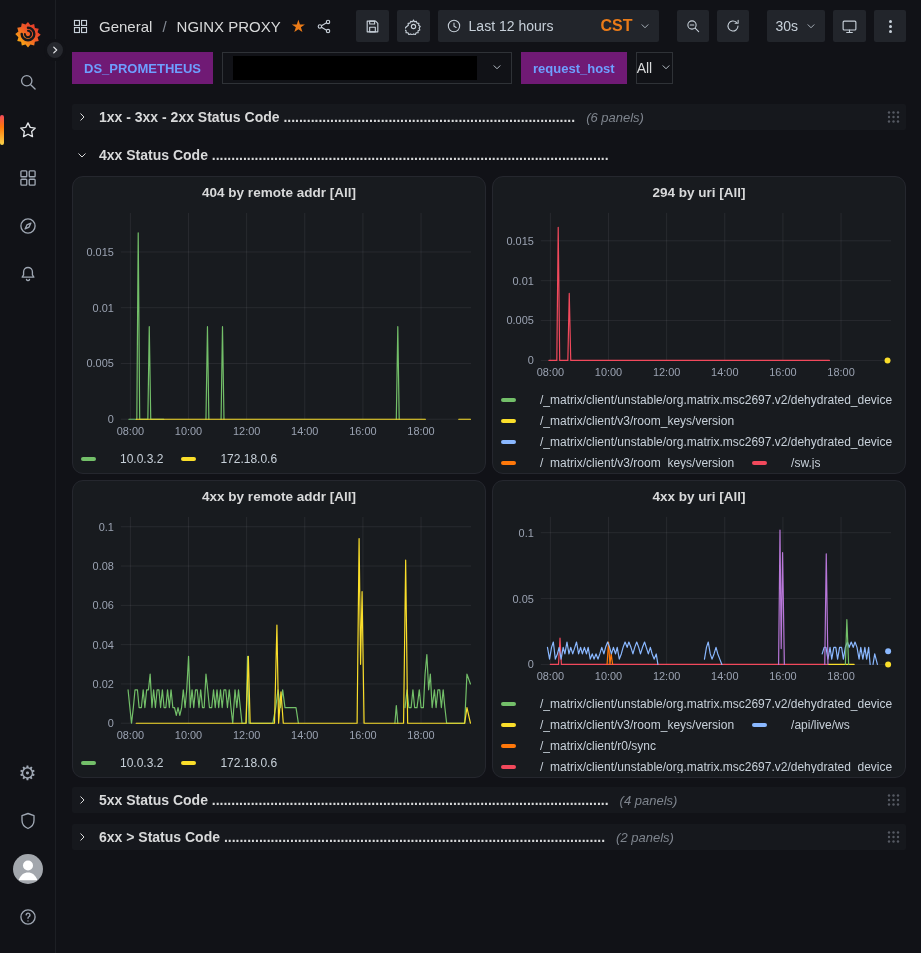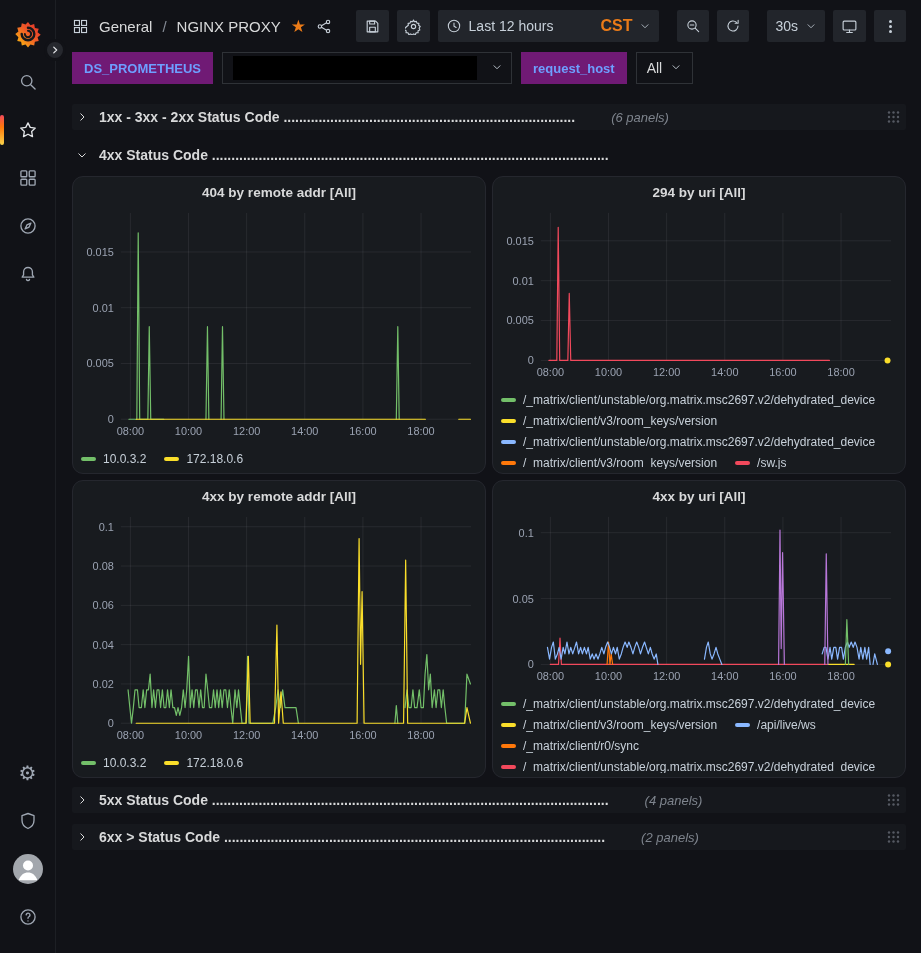--- a/index.html
+++ b/index.html
@@ -49,48 +49,48 @@
 
   
   .varsrow { display:flex; align-items:center; gap:9px; padding:2px 16px 10px; }
   .chip { height:32px; display:flex; align-items:center; padding:0 12px; background:#701a75;
           color:#6e9fff; font-size:13px; font-weight:700; cursor:default; }
   .var-dd { height:32px; width:290px; border:1px solid #2f3237; display:flex; align-items:center;
           padding:0 8px 0 10px; cursor:pointer; background:#111217; }
   .redacted { flex:1; height:24px; background:#000; margin-right:14px; }
   .caret svg { stroke:#c7d0d9; fill:none; stroke-width:1.8; stroke-linecap:round; stroke-linejoin:round; }
   .all-dd { height:32px; border:1px solid #2f3237; display:flex; align-items:center; gap:8px;
-          padding:0 10px; color:#d8d9da; font-size:14px; cursor:pointer; }
+          padding:0 0; color:#d8d9da; font-size:14px; cursor:pointer; }
 
   
   .dash { flex:1; padding:0 15px 0 16px; overflow:hidden; }
   .rowhdr { height:26px; display:flex; align-items:center; gap:11px; position:relative;
             padding:0 4px; cursor:pointer; }
   .rowhdr.collapsed { background:#16181d; border-radius:2px; }
   .rowhdr svg.chev { stroke:#d8d9da; fill:none; stroke-width:2; flex:none; }
   .rowhdr.expanded svg.chev { transform:rotate(90deg); }
   .rowtitle { font-weight:700; font-size:14px; color:#d8d9da; white-space:nowrap; overflow:hidden; }
-  .rowcount { font-style:italic; color:#7e848d; font-size:13px; margin-left:25px; white-space:nowrap; }
+  .rowcount { font-style:italic; color:#7e848d; font-size:13px; margin-left:0; white-space:nowrap; }
   .draghandle { position:absolute; right:6px; top:6px; cursor:grab; }
   .draghandle svg { fill:#565a63; }
   .r1 { margin-top:10px; } .r4 { margin-top:12px; } .r5 { margin-top:9px; } .r6 { margin-top:11px; }
 
   
   .panelgrid { display:grid; grid-template-columns:1fr 1fr; gap:6px; margin:8px 0 9px; }
   .panel { background:#181b1f; border:1px solid #25272e; border-radius:11px; height:298px;
            padding:4px 8px; display:flex; flex-direction:column; overflow:hidden; }
   .panel-title { text-align:center; font-size:13.5px; font-weight:700; color:#d8d9da;
            line-height:24px; white-space:nowrap; cursor:pointer; }
   svg.chart { display:block; width:100%; }
   svg.chart text { fill:#9aa2b1; font-size:11px; font-family:"Liberation Sans", sans-serif; }
   .legend { font-size:12px; color:#c7d0d9; margin-top:1px; }
   .legend.inline { display:flex; gap:18px; }
   .legend.wrap { display:flex; flex-wrap:wrap; column-gap:18px; align-content:flex-start;
                  max-height:80px; overflow:hidden; }
-  .legend-item { display:flex; align-items:center; gap:7px; white-space:nowrap;
+  .legend-item { display:flex; align-items:center; gap:24px; white-space:nowrap;
                  max-width:100%; overflow:hidden; height:21px; cursor:pointer; }
   .swatch { width:15px; height:4px; border-radius:2px; flex:none; }
 </style>
 </head>
 <body>
 
 <div class="app">
 
   <aside class="sidebar">
     <div class="side-icon">

